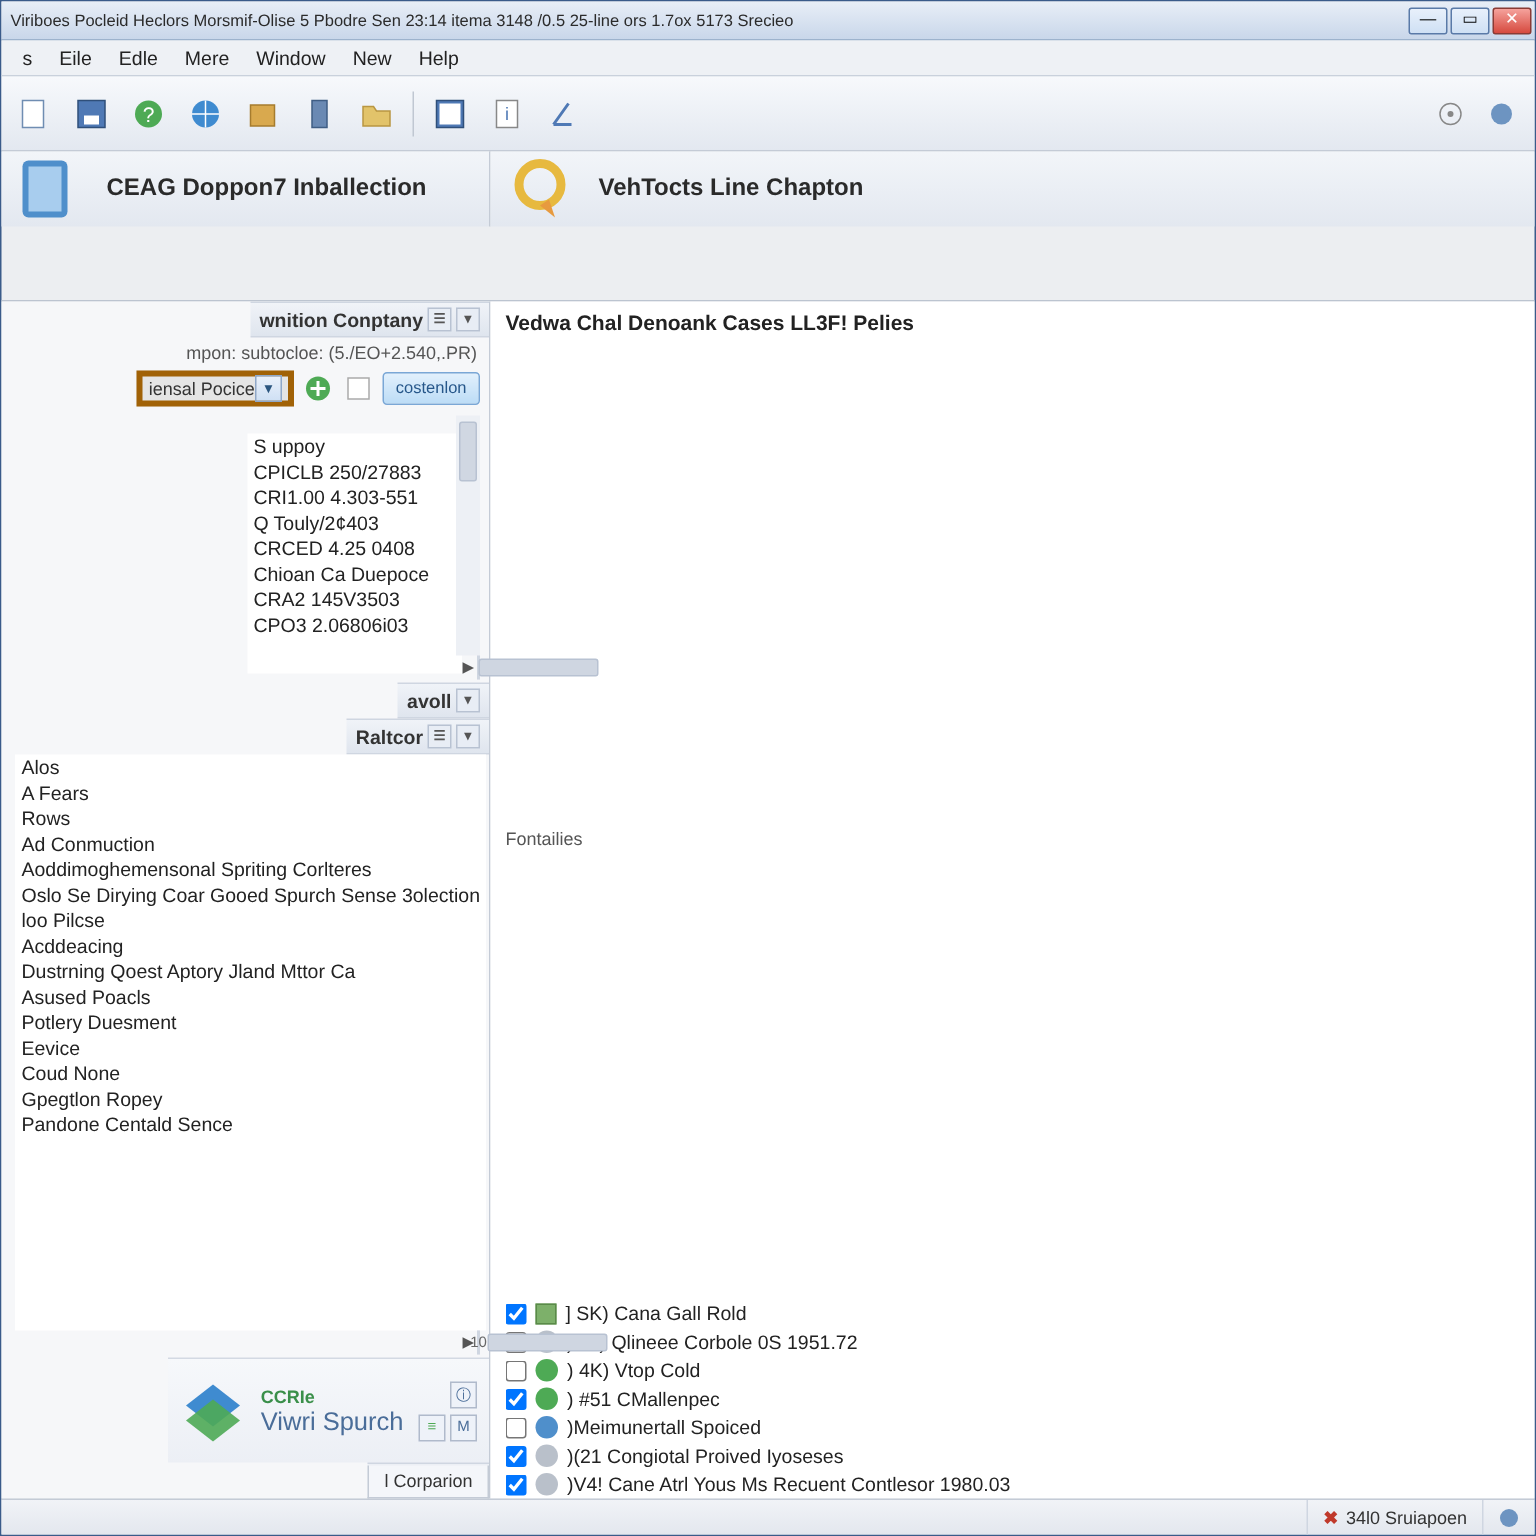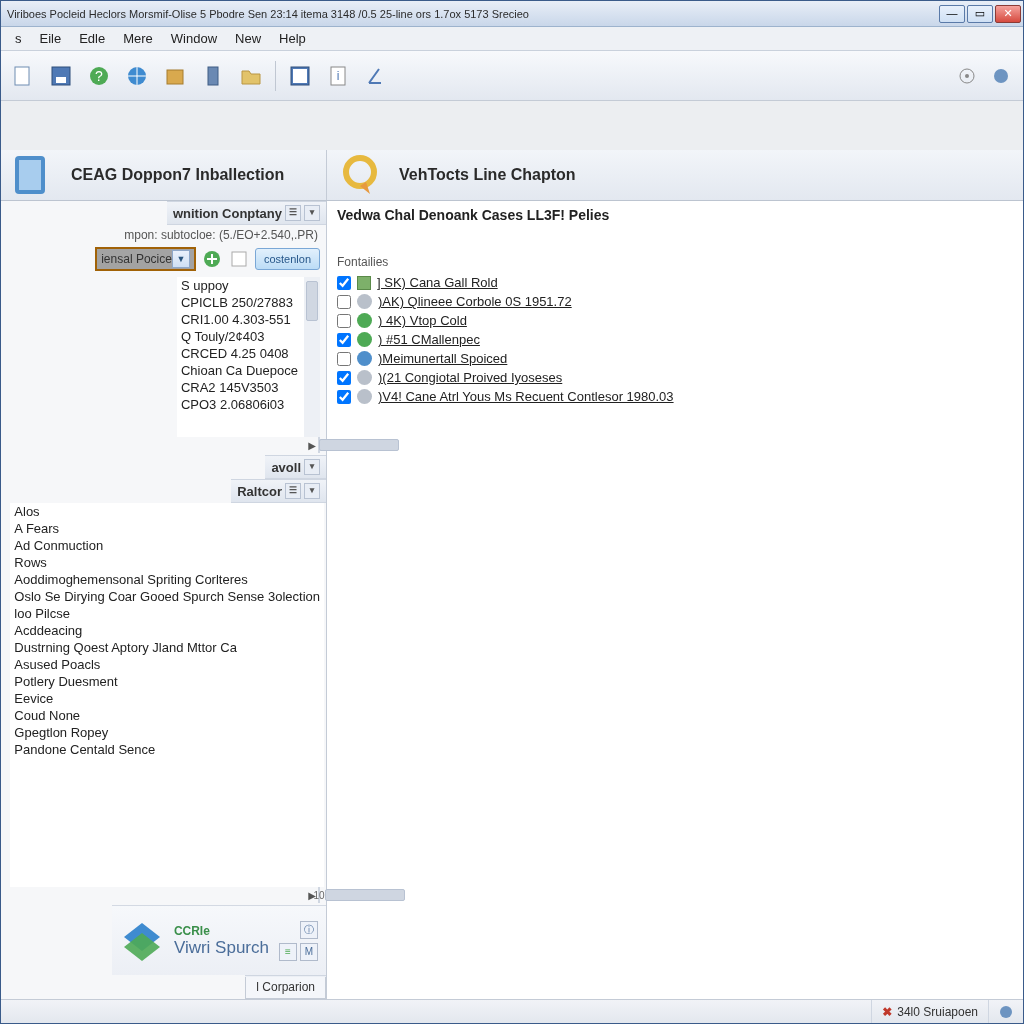--- a/index.html
+++ b/index.html
@@ -9,60 +9,60 @@
   .titlebar-text { font-size:11px; color:#2b2b2b; padding-left:6px; white-space:nowrap; overflow:hidden; text-overflow:ellipsis; }
   .win-controls { display:flex; gap:2px; padding-right:2px; }
   .win-btn { width:26px; height:18px; border:1px solid #5a7aa8; background:linear-gradient(to bottom,#e8f0fb,#cfe0f4); border-radius:2px; font-size:11px; line-height:14px; text-align:center; cursor:pointer; }
   .win-btn.close { background:linear-gradient(to bottom,#f5a29c,#d64a3f); color:#fff; border-color:#8a3b35; }
   .menubar { height:24px; background:#eef1f5; display:flex; align-items:center; gap:2px; padding-left:6px; border-bottom:1px solid #c9d1dc; }
   .menu-item { font-size:13px; color:#222; padding:2px 8px; cursor:pointer; border-radius:3px; }
   .toolbar { height:50px; background:linear-gradient(to bottom,#f7f9fc,#e3e8f0); display:flex; align-items:center; gap:10px; padding:0 8px; border-bottom:1px solid #c4cbd6; }
   .tb-icon { width:28px; height:28px; display:flex; align-items:center; justify-content:center; font-size:18px; cursor:pointer; border-radius:3px; }
   .tb-sep { width:1px; height:30px; background:#c0c7d2; }
   .tb-right { margin-left:auto; display:flex; gap:6px; }
-  .banner { height:100px; display:flex; align-items:flex-end; border-bottom:1px solid #bcc4d0; }
+  .banner { height:100px; display:flex; align-items:flex-start; border-bottom:1px solid #bcc4d0; }
   .banner-left { width:326px; display:flex; align-items:center; gap:12px; padding-left:8px; background:linear-gradient(to bottom,#f2f5f9,#e3e8f0); border-right:1px solid #c4cbd6;}
   .banner-right { flex:1; display:flex; align-items:center; gap:14px; padding-left:8px; background:linear-gradient(to bottom,#f2f5f9,#e3e8f0);}
   .banner-icon { width:50px; height:50px; }
   .banner-title { font-size:16px; font-weight:600; color:#2a2a2a; }
   .body { flex:1; display:flex; min-height:0; }
   .sidebar { width:326px; background:#f6f7f9; border-right:1px solid #c4cbd6; display:flex; flex-direction:column; min-height:0;align-items:flex-end;}
   .panel-header { height:24px; background:linear-gradient(to bottom,#f0f3f8,#dfe5ee); border-top:1px solid #cfd6e1; border-bottom:1px solid #cfd6e1; display:flex; align-items:center; padding:0 6px; font-size:13px; font-weight:600; color:#333;}
   .panel-header .spacer { flex:1; }
   .hdr-btn { width:16px; height:16px; background:#e8edf5; border:1px solid #b8c2d2; margin-left:3px; font-size:9px; line-height:12px; text-align:center; color:#555; cursor:pointer;}
   .panel-sub { font-size:12px; color:#555; padding:3px 8px 5px 8px; }
   .panel-controls { display:flex; align-items:center; gap:5px; padding:0 6px 6px 6px; }
-  .combo { flex:1; height:24px; border:2px solid #a16207; background:#a3a3a3; display:flex; align-items:center; padding:0 4px; font-size:12px; color:#333;}
+  .combo { flex:1; height:24px; border:4px solid #a16207; background:#e5e5e5; display:flex; align-items:center; padding:0 4px; font-size:12px; color:#333;}
   .combo .arrow { margin-left:auto; width:18px; height:18px; background:linear-gradient(to bottom,#eaf1fb,#cfe0f4); border:1px solid #8fa8c9; display:flex; align-items:center; justify-content:center; font-size:9px; color:#2b567f;}
   .icon-btn { width:22px; height:22px; display:flex; align-items:center; justify-content:center; cursor:pointer; border-radius:3px;}
   .filter-btn { height:22px; border:1px solid #7aa7d6; background:linear-gradient(to bottom,#e2f0fc,#bcdcf6); color:#27578a; font-size:11px; padding:0 8px; border-radius:3px; cursor:pointer;}
   .list { flex:0 0 auto; overflow:hidden; background:#fff; margin:0 6px 4px 6px; border:0; }
   .list-row { font-size:13px; color:#222; padding:1px 4px; cursor:pointer; white-space:nowrap; overflow:hidden; text-overflow:ellipsis;}
   .scroll-h { height:16px; margin:0 6px 2px 6px; background:#e9ecf1; border:1px solid #cfd6e1; position:relative; display:flex; align-items:center;}
   .scroll-h .thumb { position:absolute; left:40%; width:80px; height:12px; background:#cfd6e1; border:1px solid #b8c2d2; border-radius:2px;}
   .scroll-h .arrow-r { position:absolute; right:3px; font-size:10px; color:#555;}
   .scroll-h .lbl { position:absolute; left:50%; transform:translateX(-50%); font-size:10px; color:#666;}
   .scroll-v { position:absolute; right:0; top:0; bottom:0; width:16px; background:#edf0f5;}
   .scroll-v .th { position:absolute; left:2px; right:2px; top:4px; height:40px; background:#d0d7e2; border:1px solid #b8c2d2; border-radius:2px;}
   .list-wrap { position:relative; margin:0 6px; }
-  .list-wrap .list { margin:0; padding-right:18px;}
+  .list-wrap .list { margin:12px; padding-right:18px;}
   .lower-list { flex:1; min-height:0; overflow:hidden; background:#fff; }
   .logo-strip { height:70px; display:flex; align-items:center; gap:10px; padding:0 8px; border-top:1px solid #d3d9e3; background:linear-gradient(to bottom,#f6f8fb,#eceff5);}
   .logo-mark { width:44px; height:44px; }
   .logo-text .brand { font-size:12px; font-weight:700; color:#3a8f4a; }
   .logo-text .prod  { font-size:17px; color:#4a6d99; }
   .logo-right { margin-left:auto; display:flex; flex-direction:column; gap:4px; align-items:flex-end;}
   .mini-icon { width:18px; height:18px; border:1px solid #b0bacb; background:#eef2f9; font-size:10px; display:flex; align-items:center; justify-content:center; color:#4a6d99;}
   .footer-tab { height:24px; border-top:1px solid #cfd6e1; background:#eceff5; display:flex; align-items:center;}
   .footer-tab .tab { height:22px; padding:0 10px; font-size:12px; color:#333; border:1px solid #c4cbd6; border-top:none; background:#f4f6fa; display:flex; align-items:center;}
-  .main { flex:1; background:#fff; display:flex; flex-direction:column; min-height:0;}
+  .main { flex:1; background:#fff; display:flex; flex-direction:column; min-height:0;justify-content:space-between;}
   .main-title { font-size:14px; font-weight:700; color:#222; padding:6px 10px 2px 10px;}
   .section-label { font-size:12px; color:#555; padding:0 10px 4px 10px;margin-top:30px;}
   .check-list { padding:0 10px; }
-  .check-row { display:flex; align-items:center; gap:6px; font-size:13px; color:#222; padding:2px 0;text-decoration:underline;}
+  .check-row { display:flex; align-items:center; gap:6px; font-size:13px; color:#222; padding:2px 0;}
   .check-row input { width:14px; height:14px; }
   .type-dot { width:15px; height:15px; border-radius:50%; display:inline-flex; align-items:center; justify-content:center; font-size:9px; color:#fff;}
   .type-dot.green { background:#4eaa55; }
   .type-dot.grey  { background:#b9c0ca; }
   .type-dot.blue  { background:#4f8fcb; }
   .type-sq { width:14px; height:14px; background:#7db06a; display:inline-block; border:1px solid #5a8a49;}
   .statusbar { height:24px; background:linear-gradient(to bottom,#f1f3f7,#e3e7ee); border-top:1px solid #c4cbd6; display:flex; align-items:center;}
   .status-spacer { flex:1; }
   .status-cell { padding:0 10px; font-size:12px; color:#333; display:flex; align-items:center; gap:5px; border-left:1px solid #cfd6e1; height:100%;}
   .x-mark { color:#c0392b; font-weight:700; }
@@ -238,22 +238,22 @@
       <div class="panel-header">
         <span>Raltcor</span>
         <span class="spacer"></span>
         <span class="hdr-btn">☰</span>
         <span class="hdr-btn">▾</span>
       </div>
 
       <div class="lower-list list" style="margin:0 2px;">
         <div class="list-row">Alos</div>
         <div class="list-row">A Fears</div>
+        <div class="list-row">Rows</div>
         <div class="list-row">Ad Conmuction</div>
-        <div class="list-row">Rows</div>
         <div class="list-row">Aoddimoghemensonal Spriting Corlteres</div>
         <div class="list-row">Oslo Se Dirying Coar Gooed Spurch Sense 3olection</div>
         <div class="list-row">loo Pilcse</div>
         <div class="list-row">Acddeacing</div>
         <div class="list-row">Dustrning Qoest Aptory Jland Mttor Ca</div>
         <div class="list-row">Asused Poacls</div>
         <div class="list-row">Potlery Duesment</div>
         <div class="list-row">Eevice</div>
         <div class="list-row">Coud None</div>
         <div class="list-row">Gpegtlon Ropey</div>

